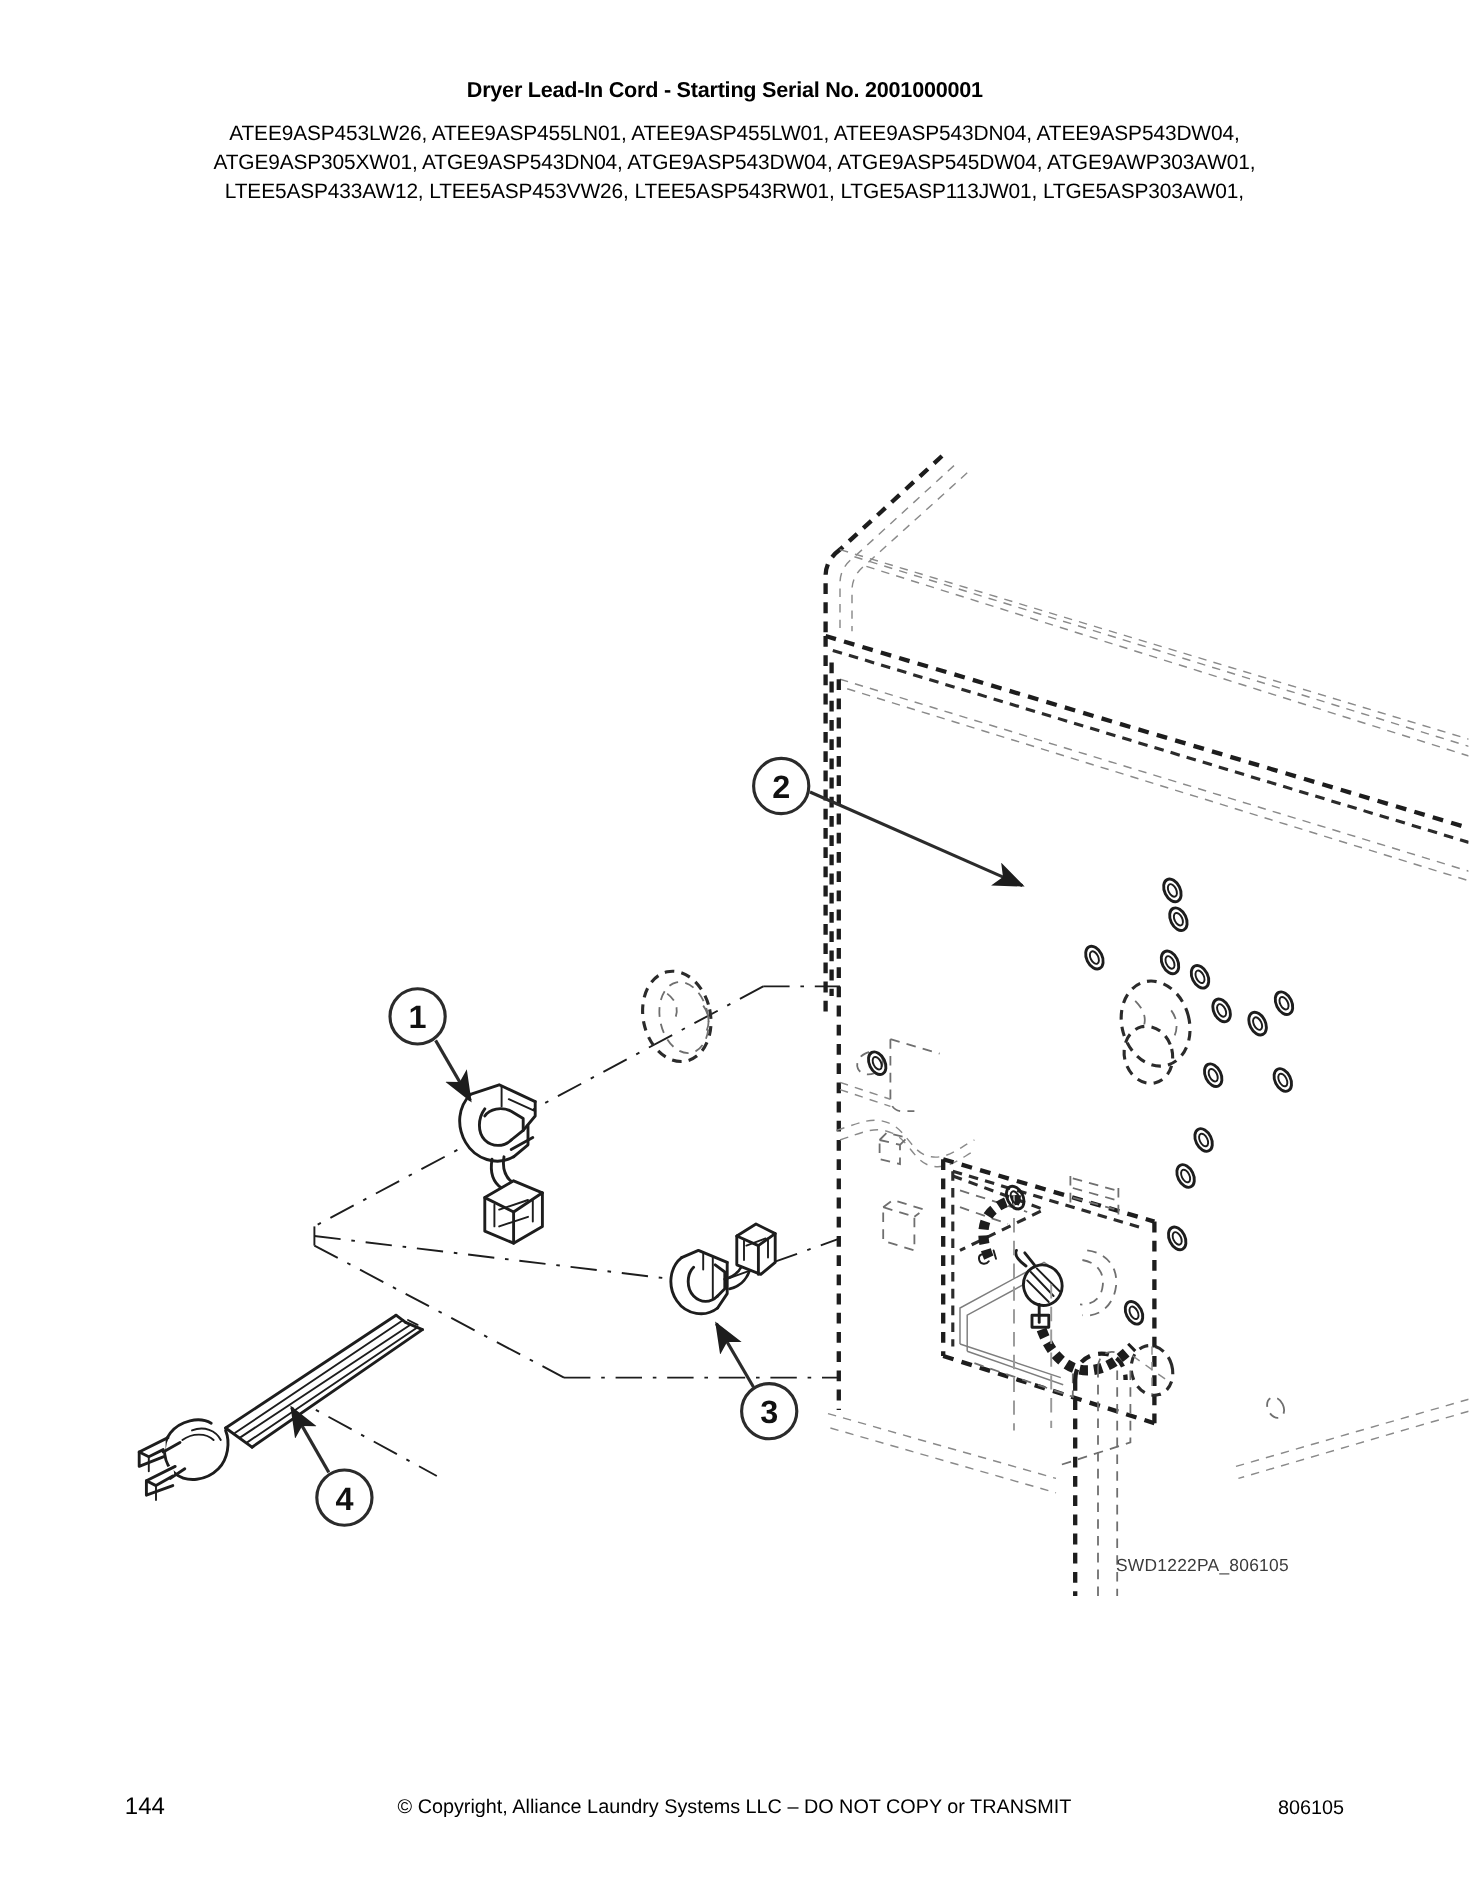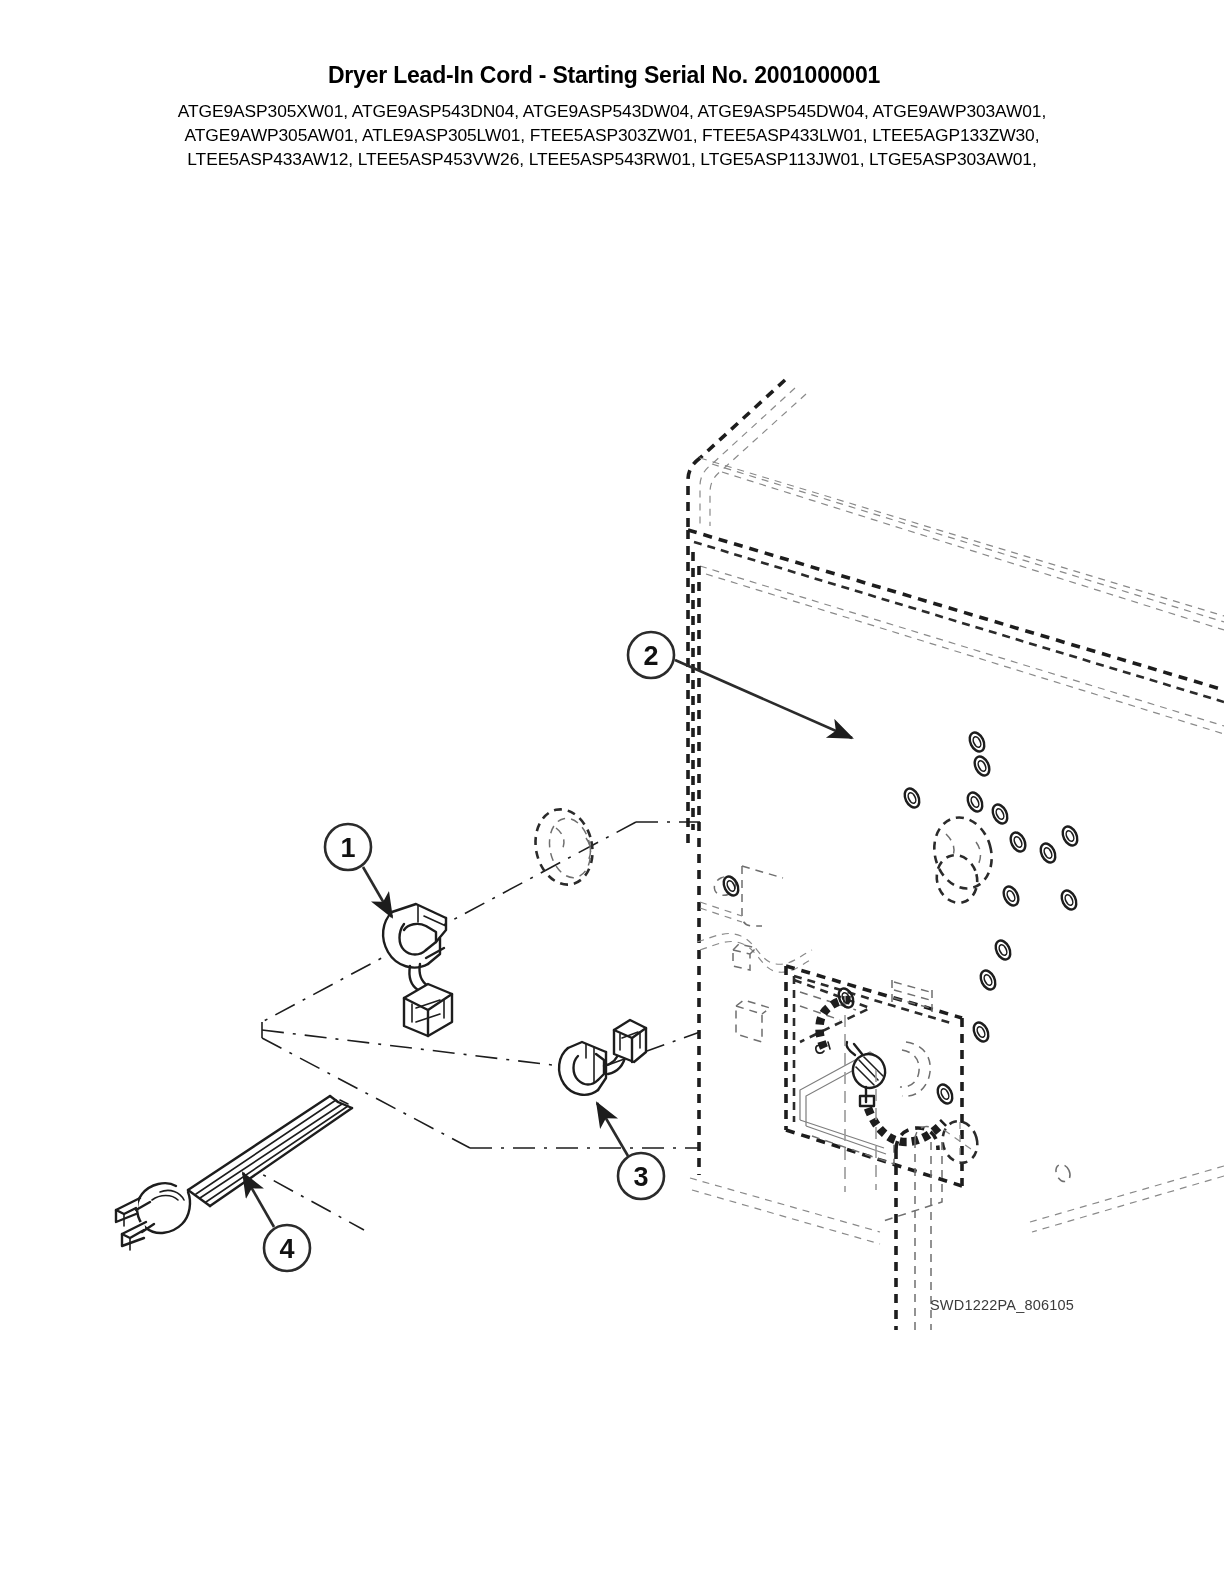--- a/index.html
+++ b/index.html
@@ -23,21 +23,21 @@
 
   
   #header {
     position: absolute;
     left: 0;
     top: 58px;
     width: 1224px;
     text-align: center;
   }
   #doc-title {
-    font-size: 23px;
+    font-size: 18px;
     font-weight: bold;
     letter-spacing: -0.2px;
     line-height: 34px;
     margin: 0 16px 7px 0;
     white-space: nowrap;
   }
   #models-block {
     font-size: 17.4px;
     line-height: 24.2px;
     padding: 0 110px;
@@ -97,22 +97,22 @@
   }
 </style>
 </head>
 <body>
 
 <div id="page">
 
   <div id="header">
     <h1 id="doc-title">Dryer Lead-In Cord - Starting Serial No. 2001000001</h1>
     <div id="models-block">
+      <span class="mline">ATEE9ASP453LW26, ATEE9ASP455LN01, ATEE9ASP455LW01, ATEE9ASP543DN04, ATEE9ASP543DW04,</span>
       <span class="mline">ATGE9ASP305XW01, ATGE9ASP543DN04, ATGE9ASP543DW04, ATGE9ASP545DW04, ATGE9AWP303AW01,</span>
-      <span class="mline">ATGE9AWP305AW01, ATLE9ASP305LW01, FTEE5ASP303ZW01, FTEE5ASP433LW01, LTEE5AGP133ZW30,</span>
       <span class="mline">LTEE5ASP433AW12, LTEE5ASP453VW26, LTEE5ASP543RW01, LTGE5ASP113JW01, LTGE5ASP303AW01,</span>
     </div>
   </div>
 
   <div id="drawing">
     <svg width="1224" height="1030" viewBox="0 0 1224 1030" xmlns="http://www.w3.org/2000/svg">
       <defs>
         <style>
           .ph   { fill:none; stroke:#1d1d1d; stroke-width:3.6; stroke-dasharray:9 7; stroke-linecap:butt; }
           .ph2  { fill:none; stroke:#2b2b2b; stroke-width:2.6; stroke-dasharray:8 6; }
@@ -412,14 +412,19 @@
       </g>
       <g>
         <circle class="cir" cx="287" cy="918" r="23"></circle>
         <text class="cnum" x="287" y="928">4</text>
       </g>
     </svg>
   </div>
 
   <div id="drawing-id">SWD1222PA_806105</div>
 
+  <div id="footer">
+    <div id="page-number">144</div>
+    <div id="copyright">© Copyright, Alliance Laundry Systems LLC – DO NOT COPY or TRANSMIT</div>
+    <div id="doc-number">806105</div>
+  </div>
 
 </div>
 
 </body></html>

